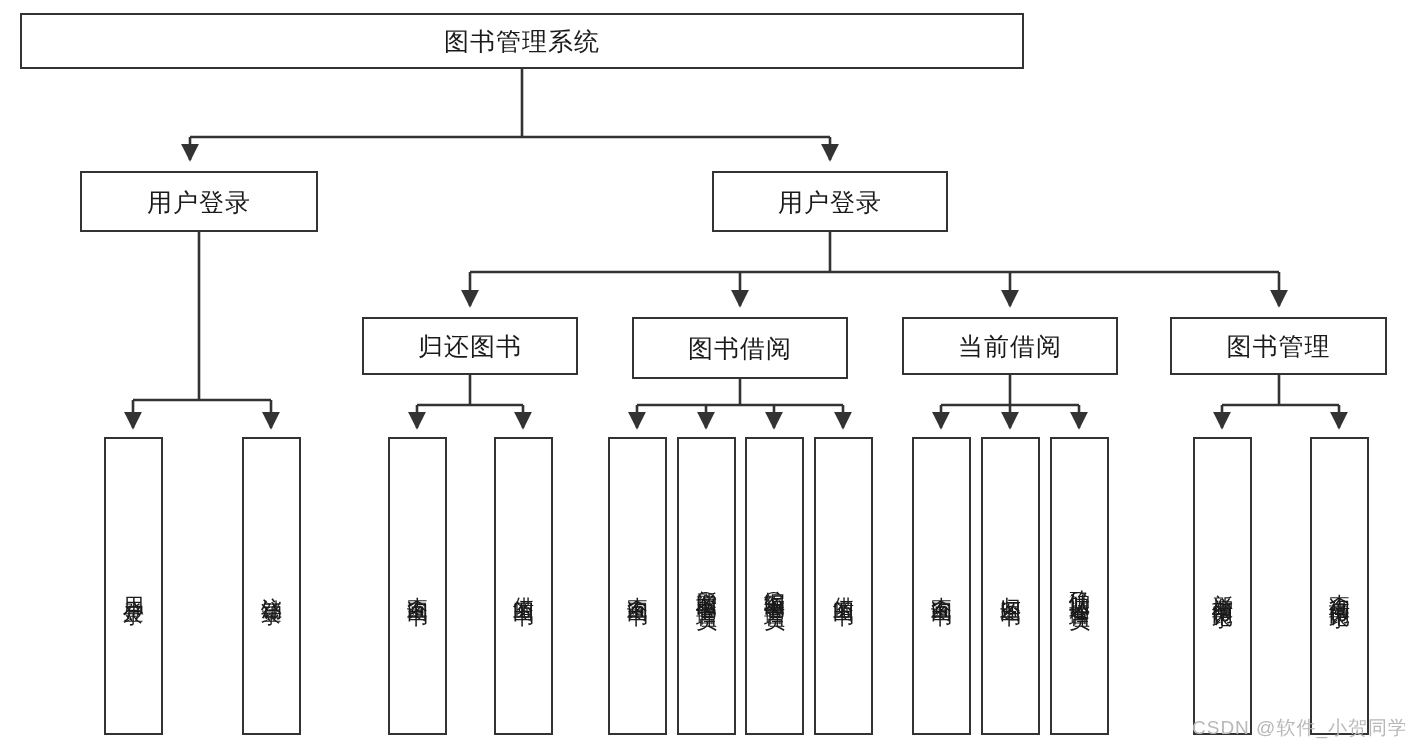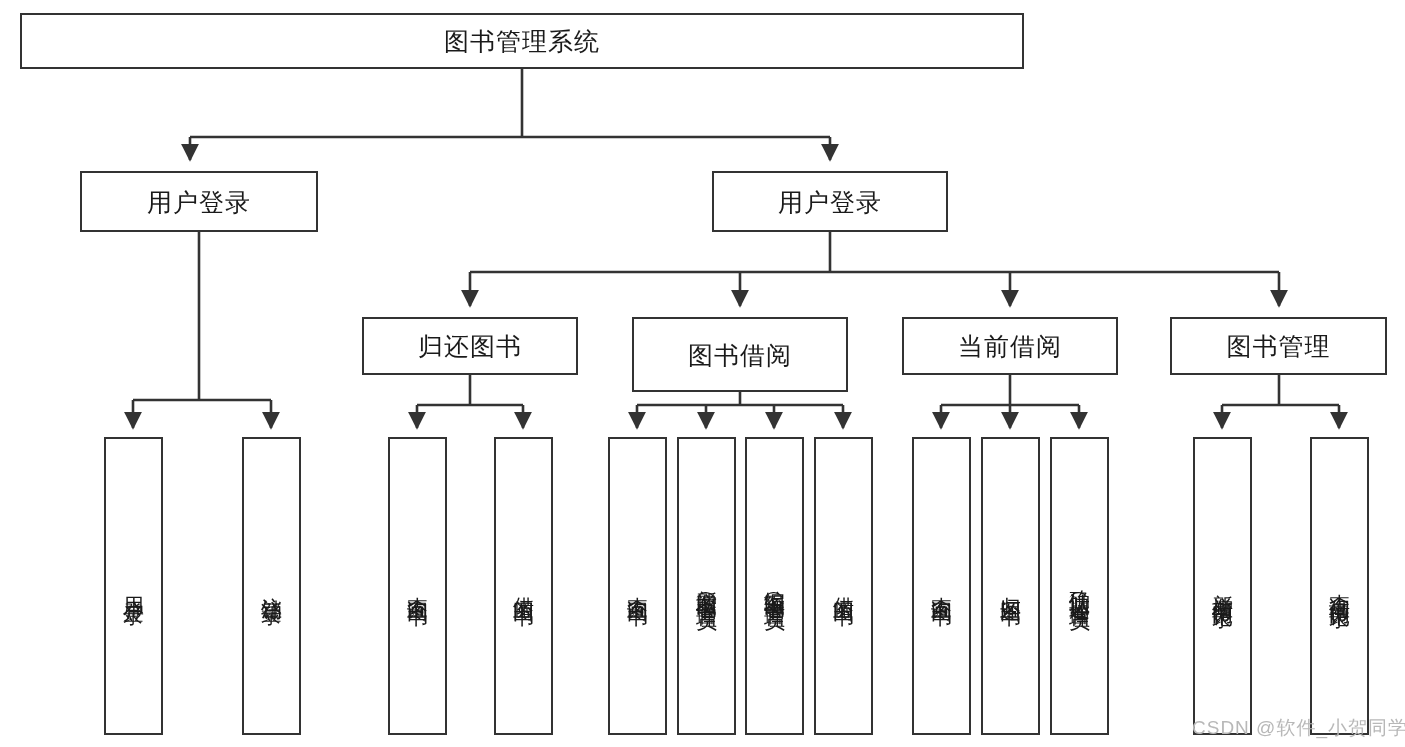--- a/index.html
+++ b/index.html
@@ -127,21 +127,21 @@
   <div class="node horiz" style="left:80px; top:171px; width:238px; height:61px;">
     <span>用户登录</span>
   </div>
   <div class="node horiz" style="left:712px; top:171px; width:236px; height:61px;">
     <span>用户登录</span>
   </div>
 
   <div class="node horiz" style="left:362px; top:317px; width:216px; height:58px;">
     <span>归还图书</span>
   </div>
-  <div class="node horiz" style="left:632px; top:317px; width:216px; height:75px;">
+  <div class="node horiz" style="left:632px; top:317px; width:216px; height:62px;">
     <span>图书借阅</span>
   </div>
   <div class="node horiz" style="left:902px; top:317px; width:216px; height:58px;align-items:center;">
     <span>当前借阅</span>
   </div>
   <div class="node horiz" style="left:1170px; top:317px; width:217px; height:58px;">
     <span>图书管理</span>
   </div>
 
   <div class="node vert" style="left:104px; top:437px; width:59px; height:298px;">

